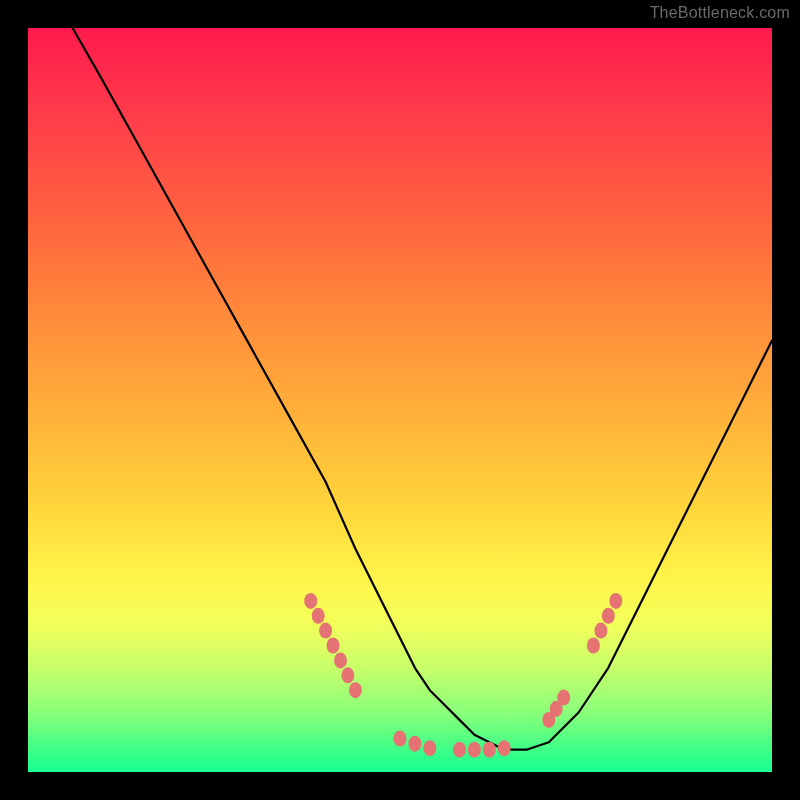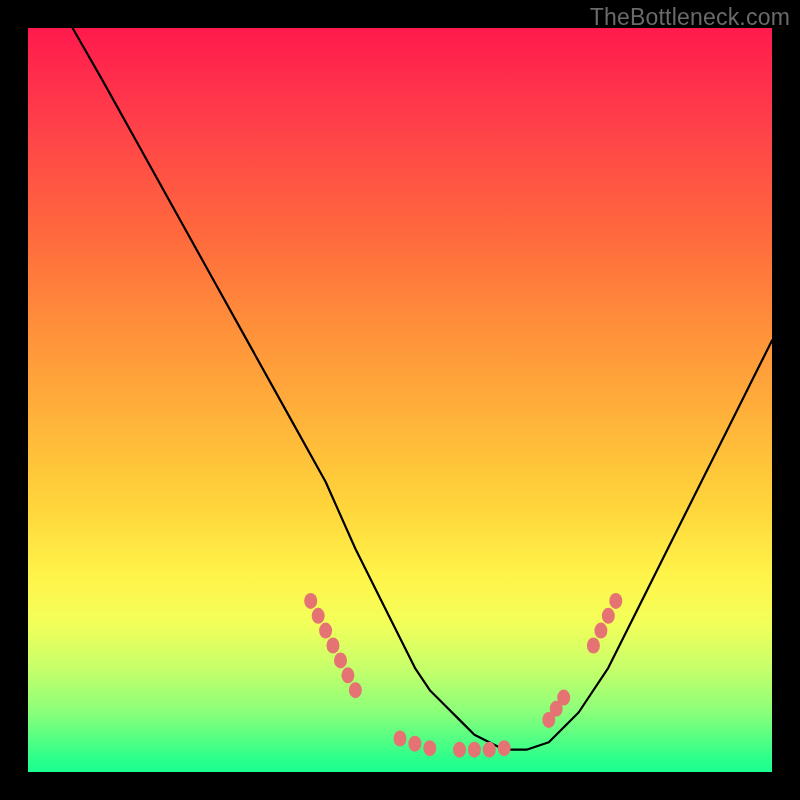--- a/index.html
+++ b/index.html
@@ -15,21 +15,21 @@
     position: relative;
     width: 800px;
     height: 800px;
     background: #000;
   }
   .watermark {
     position: absolute;
     top: 4px;
     right: 10px;
     color: #6a6a6a;
-    font-size: 23px;
+    font-size: 16px;
     font-weight: 500;
     letter-spacing: 0.2px;
     z-index: 5;
   }
   .plot-area {
     position: absolute;
     left: 28px;
     top: 28px;
     width: 744px;
     height: 744px;

